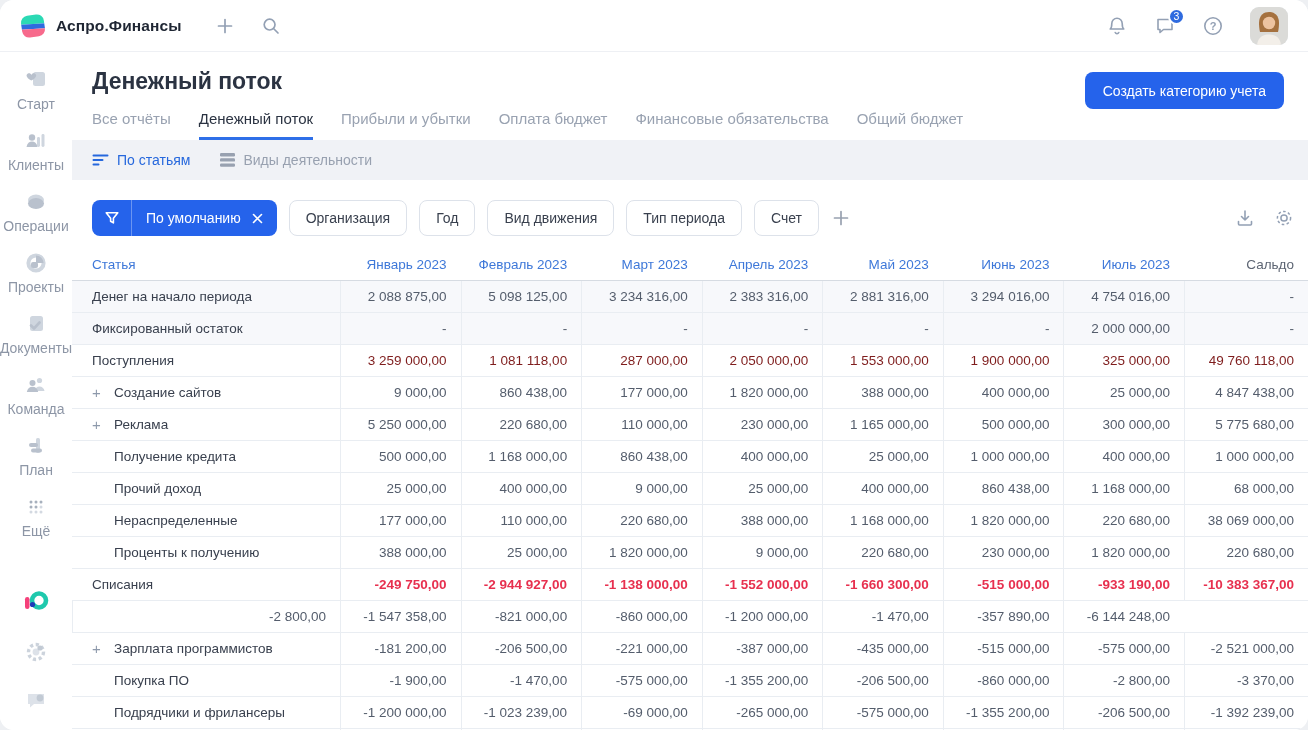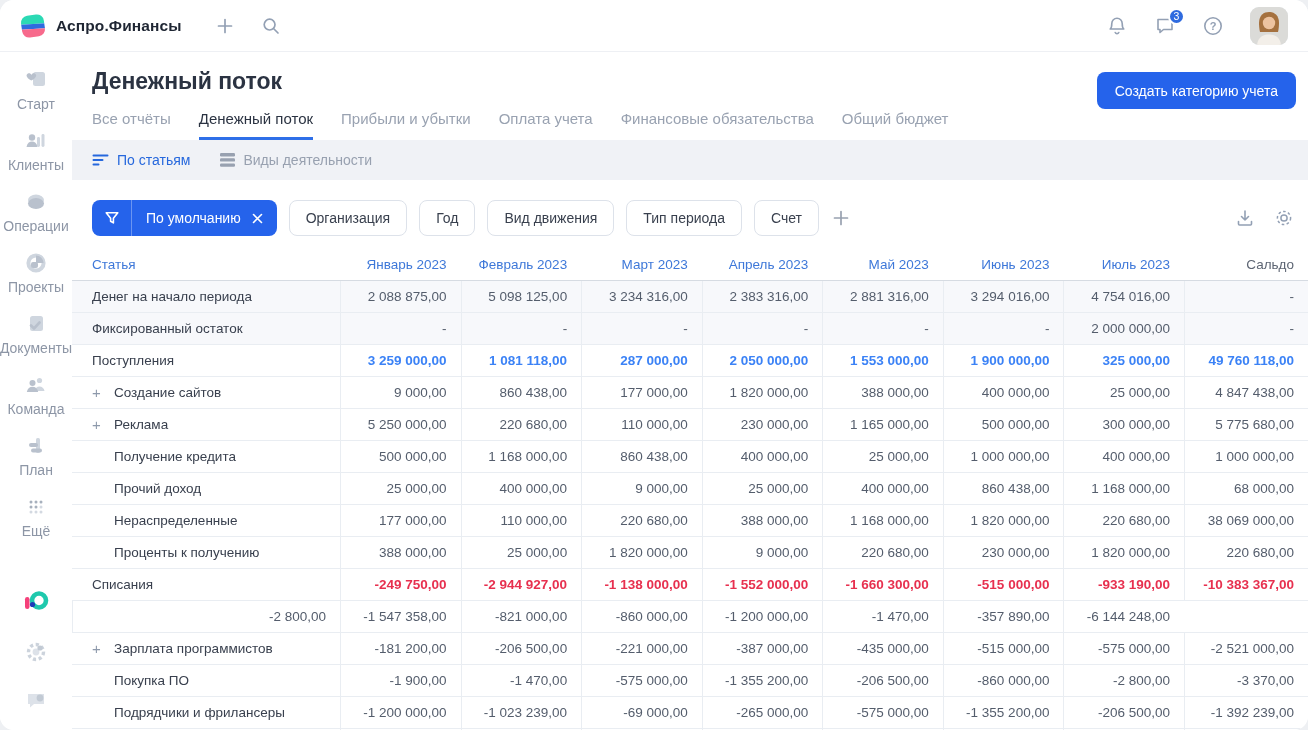--- a/index.html
+++ b/index.html
@@ -21,21 +21,21 @@
   .sidebar { width:72px; background:#fff; display:flex; flex-direction:column; align-items:center; padding-top:16px; flex-shrink:0; }
   .side-item { display:flex; flex-direction:column; align-items:center; gap:4px; margin-bottom:17px; cursor:pointer; width:72px; }
   .side-label { font-size:14px; color:#8d96a6; }
   .side-bottom { margin-top:auto; display:flex; flex-direction:column; align-items:center; gap:24px; padding-bottom:18px; }
 
   .main { flex:1; background:#fff; position:relative; overflow:hidden; }
 
   
   .page-head { padding:16px 0 0 20px; position:relative; }
   .page-title { font-size:23px; font-weight:bold; color:#2b3342; }
-  .create-btn { position:absolute; right:12px; top:20px; background:#2563eb; color:#fff; border:none; border-radius:8px; height:37px; padding:0 18px; font-size:14px; font-family:inherit; cursor:pointer; }
+  .create-btn { position:absolute; right:24px; top:20px; background:#2563eb; color:#fff; border:none; border-radius:8px; height:37px; padding:0 18px; font-size:14px; font-family:inherit; cursor:pointer; }
   .tabs { display:flex; gap:28px; margin-top:15px; }
   .tab { font-size:15px; color:#99a2b1; padding-bottom:10px; cursor:pointer; border-bottom:3px solid transparent; }
   .tab.active { color:#2b3342; border-bottom-color:#2e6fe8; }
 
   
   .subtabs { height:40px; background:#f0f2f6; display:flex; align-items:center; gap:30px; padding-left:20px; }
   .subtab { display:flex; align-items:center; gap:8px; font-size:14px; color:#98a1b0; cursor:pointer; }
   .subtab.active { color:#2668dd; }
 
   
@@ -52,21 +52,21 @@
   .table { width:100%; }
   .t-row, .t-head { display:grid; grid-template-columns:268px repeat(7,1fr) 124px; height:32px; align-items:center; border-bottom:1px solid #e9edf2; }
   .t-head { border-bottom:1px solid #d6dbe2; height:32px; }
   .cell { height:100%; display:flex; align-items:center; justify-content:flex-end; padding-right:14px; font-size:13.5px; color:#545d6c; border-left:1px solid #e9edf2; }
   .cell.saldo { padding-right:14px; }
   .label-cell { justify-content:flex-start; border-left:none; padding-left:20px; color:#39404e; }
   .t-head .label-cell { color:#7b8594; }
   .t-head .cell { color:#3e78d9; border-left:none; }
   .t-head .cell.saldo { color:#5d6573; }
   .t-row.muted { background:#f7f8fb; }
-  .t-row.income .cell:not(.label-cell) { color:#3b82f6; font-weight:bold; }
+  .t-row.income .cell:not(.label-cell) { color:#7f1d1d; font-weight:normal; }
   .t-row.expense .cell:not(.label-cell) { color:#e7304f; font-weight:bold; }
   .plus-mark { color:#8d99ab; font-size:15px; width:22px; flex-shrink:0; cursor:pointer; }
   .indent { padding-left:42px; }
   svg { display:block; }
 </style>
 </head>
 <body>
 
 <div class="app">
 
@@ -245,21 +245,21 @@
     </div>
 
     <div class="main">
       <div class="page-head">
         <div class="page-title">Денежный поток</div>
         <button class="create-btn">Создать категорию учета</button>
         <div class="tabs" id="tabs">
             <div class="tab">Все отчёты</div>
             <div class="tab active">Денежный поток</div>
             <div class="tab">Прибыли и убытки</div>
-            <div class="tab">Оплата учета</div>
+            <div class="tab">Оплата бюджет</div>
             <div class="tab">Финансовые обязательства</div>
             <div class="tab">Общий бюджет</div>
           </div>
       </div>
 
       <div class="subtabs" id="subtabs">
           <div class="subtab active">
             <span>
               <svg width="17" height="14" viewBox="0 0 17 14" stroke="#2668dd" stroke-width="2" stroke-linecap="round" fill="none">
                 <path d="M1.5 2.5h14M1.5 7h9M1.5 11.5h5"></path>

